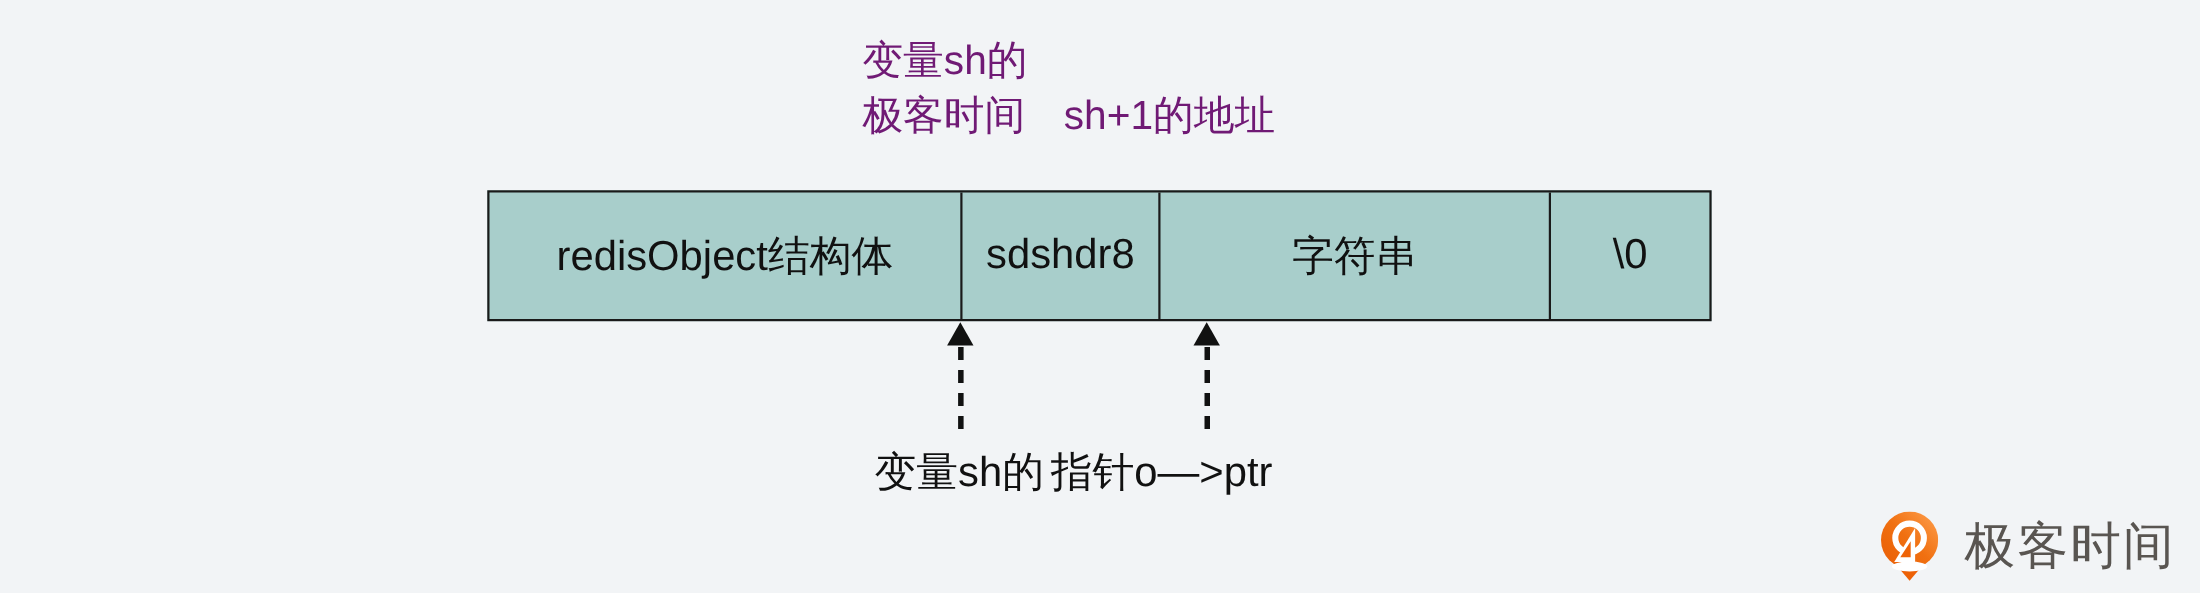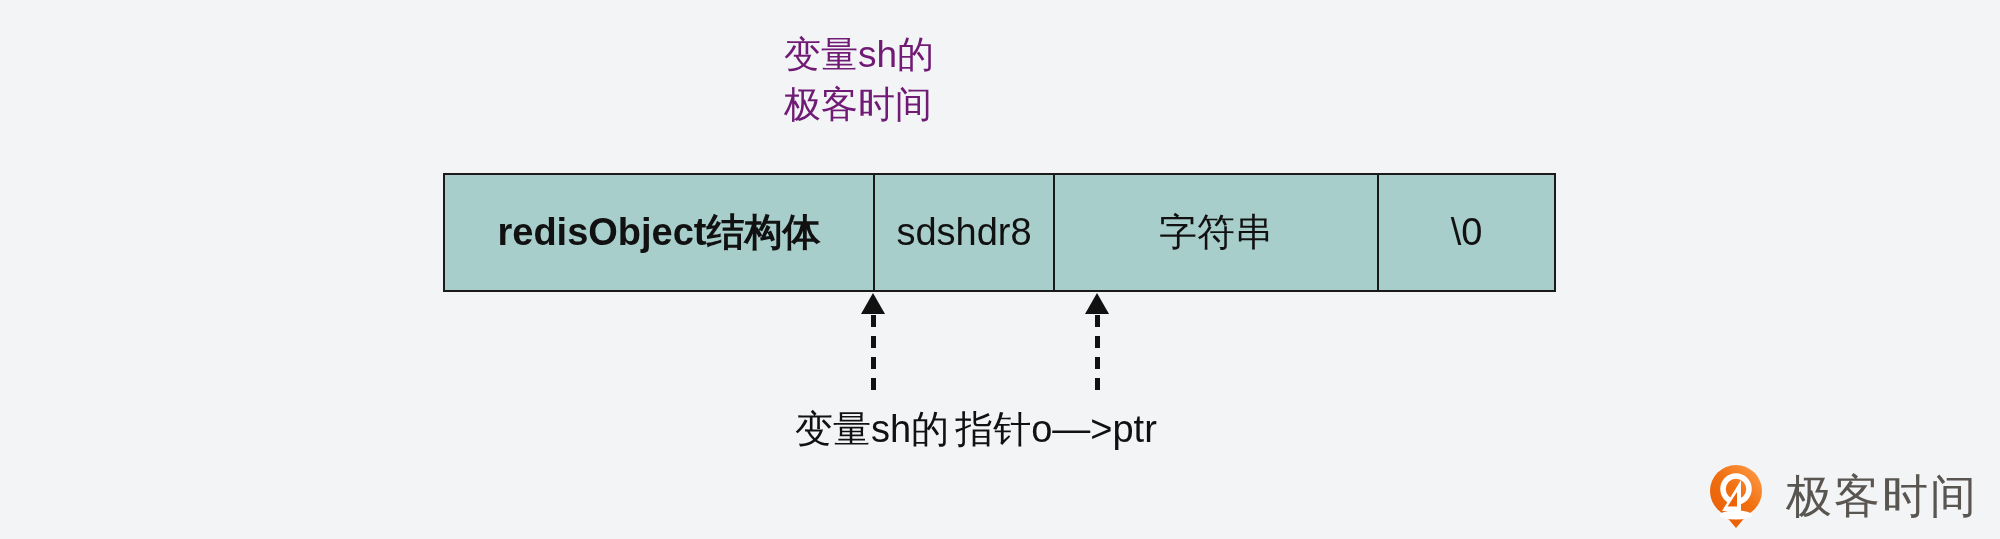--- a/index.html
+++ b/index.html
@@ -34,23 +34,23 @@
     border:2px solid #1a1a1a;
     display:flex;
   }
   .segment{
     box-sizing:border-box;
     display:flex;align-items:center;justify-content:center;
     font-size:38px;
     white-space:nowrap;
   }
   .segment + .segment{border-left:2px solid #1a1a1a;}
-  .seg-1{width:428px;font-weight:bold;}
+  .seg-1{width:428px;}
   .seg-2{width:180px;}
-  .seg-3{width:324px;}
+  .seg-3{width:355px;}
   .seg-4{flex:1;}
 
   
   .arrow-up{
     position:absolute;
     top:293px;
     transform:translateX(-50%);
     display:flex;flex-direction:column;align-items:center;
   }
   #arrow-sh{left:873px;}
@@ -96,20 +96,21 @@
 </style>
 </head>
 <body>
 
 <div class="canvas">
 
   <div class="addr-label" id="addr-sh">
     <div>变量sh的</div>
     <div>极客时间</div>
   </div>
+  <div class="addr-label" id="addr-sh1">sh+1的地址</div>
 
   <div class="memory-bar">
     <div class="segment seg-1">redisObject结构体</div>
     <div class="segment seg-2">sdshdr8</div>
     <div class="segment seg-3">字符串</div>
     <div class="segment seg-4">\0</div>
   </div>
 
   <div class="arrow-up" id="arrow-sh">
     <div class="arrow-head"></div>

